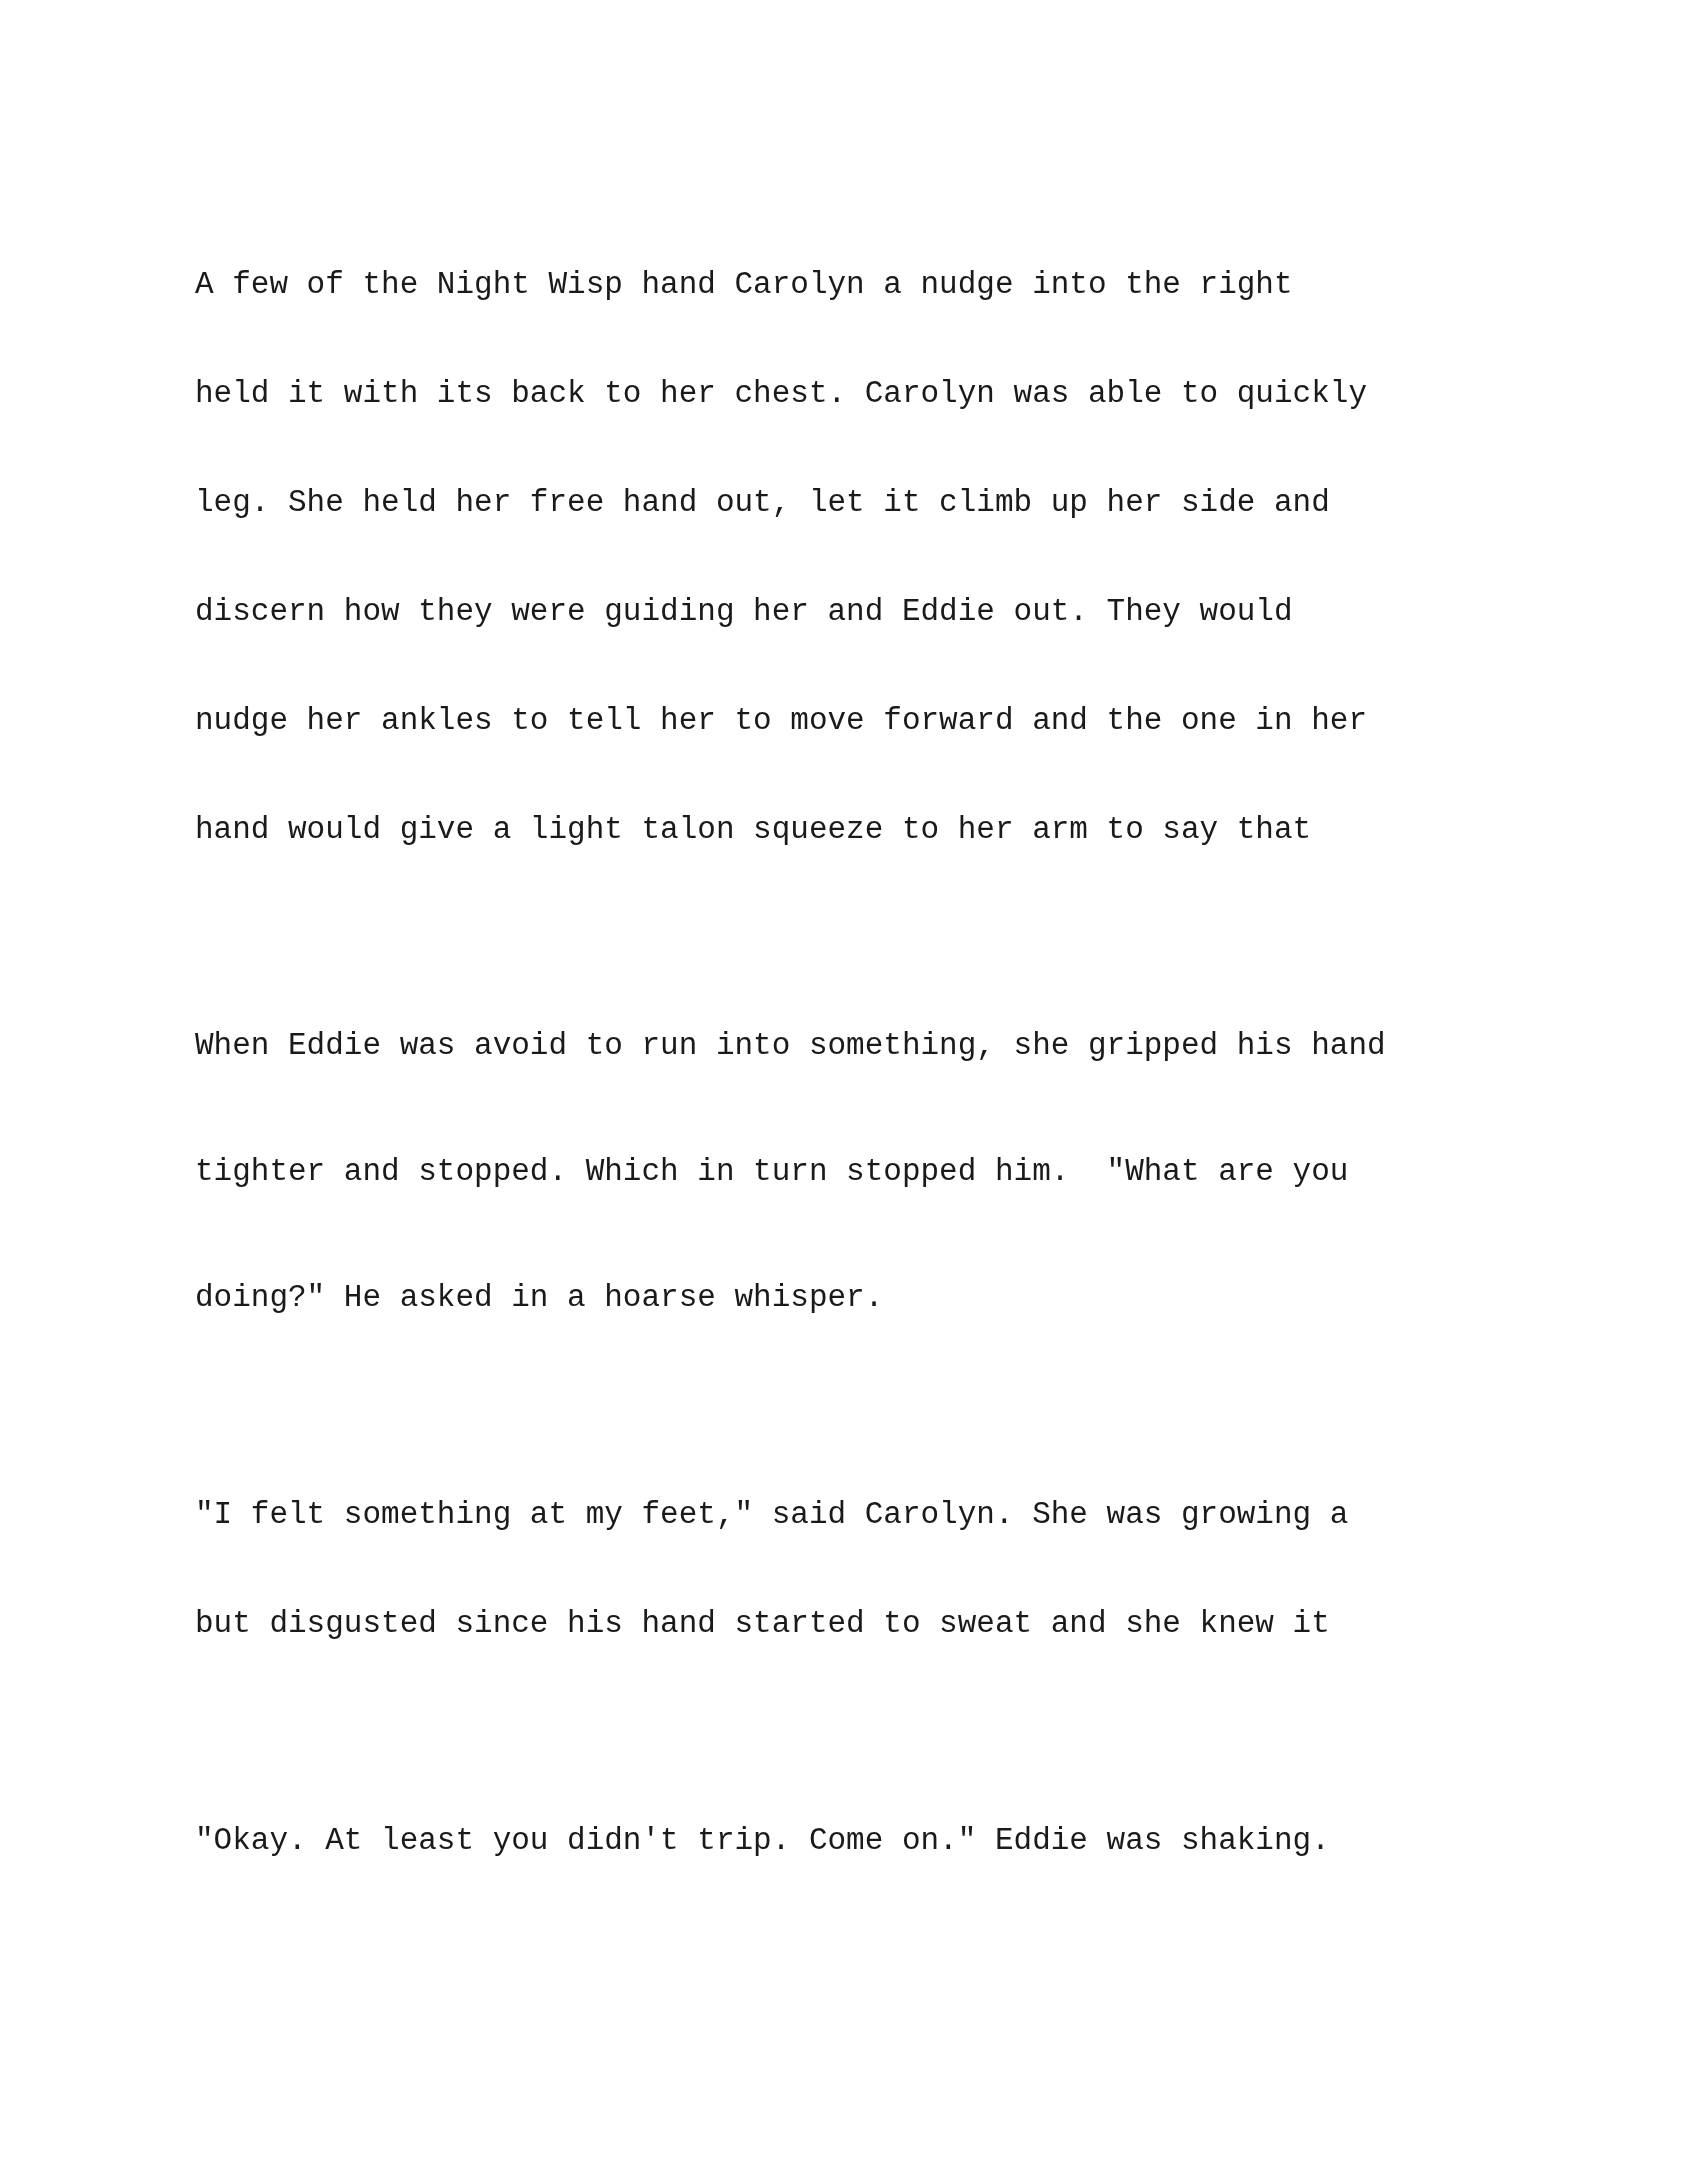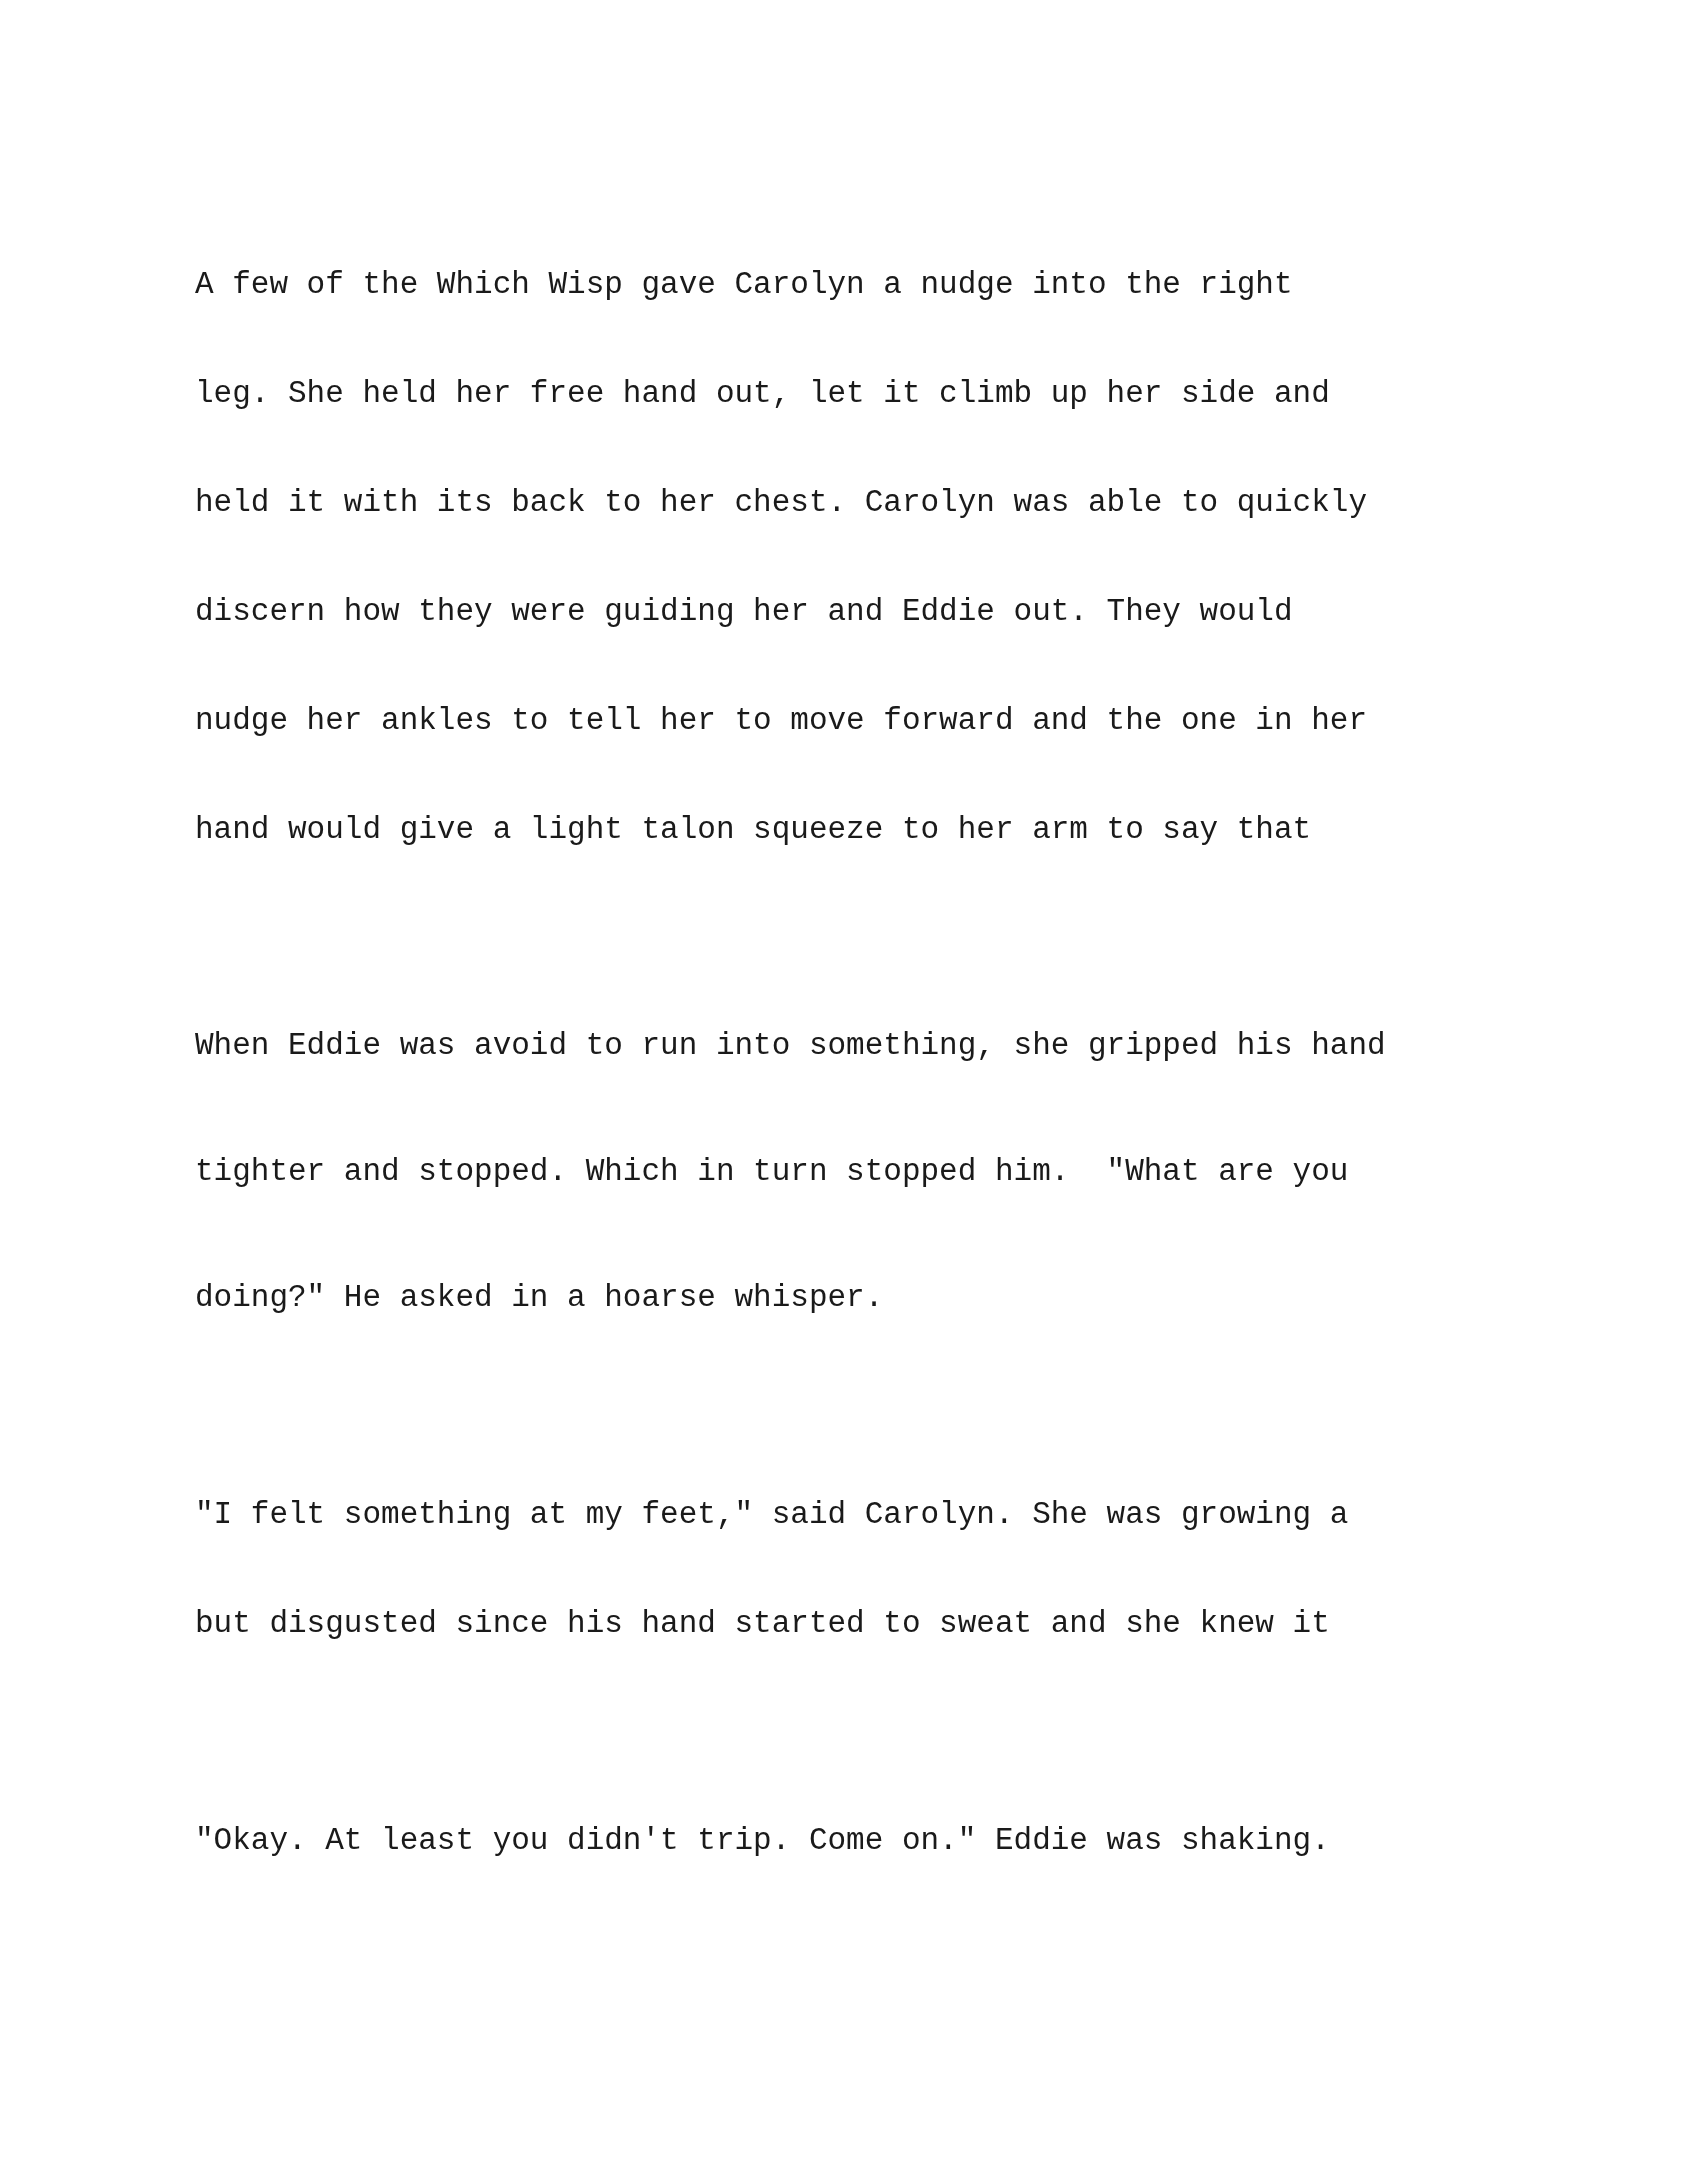--- a/index.html
+++ b/index.html
@@ -49,23 +49,23 @@
       margin-bottom: 29px;
     }
   </style>
 </head>
 <body>
 
 <div class="page">
   <div class="text-body">
 
     <p class="para">
-      <span class="line">A few of the Which Wisp gave Carolyn a nudge into the right</span>
+      <span class="line">A few of the Night Wisp hand Carolyn a nudge into the right</span>
+      <span class="line">held it with its back to her chest. Carolyn was able to quickly</span>
       <span class="line">leg. She held her free hand out, let it climb up her side and</span>
-      <span class="line">held it with its back to her chest. Carolyn was able to quickly</span>
       <span class="line">discern how they were guiding her and Eddie out. They would</span>
       <span class="line">nudge her ankles to tell her to move forward and the one in her</span>
       <span class="line">hand would give a light talon squeeze to her arm to say that</span>
     </p>
 
     <p class="para wide">
       <span class="line">When Eddie was avoid to run into something, she gripped his hand</span>
       <span class="line">tighter and stopped. Which in turn stopped him.  "What are you</span>
       <span class="line">doing?" He asked in a hoarse whisper.</span>
     </p>

